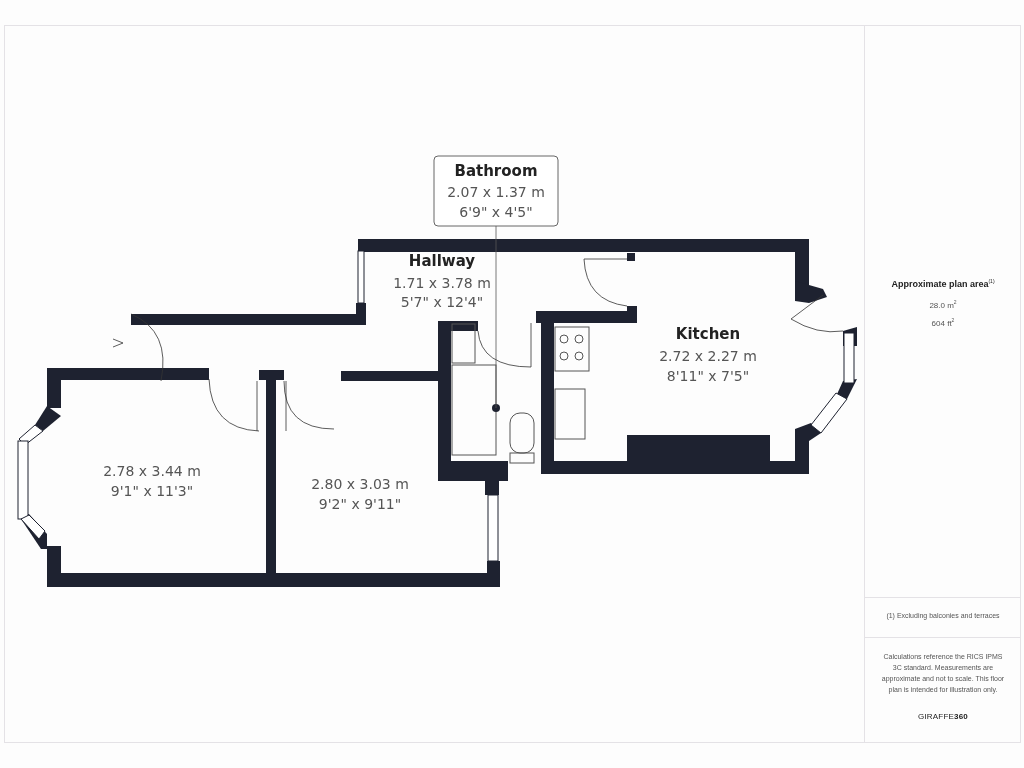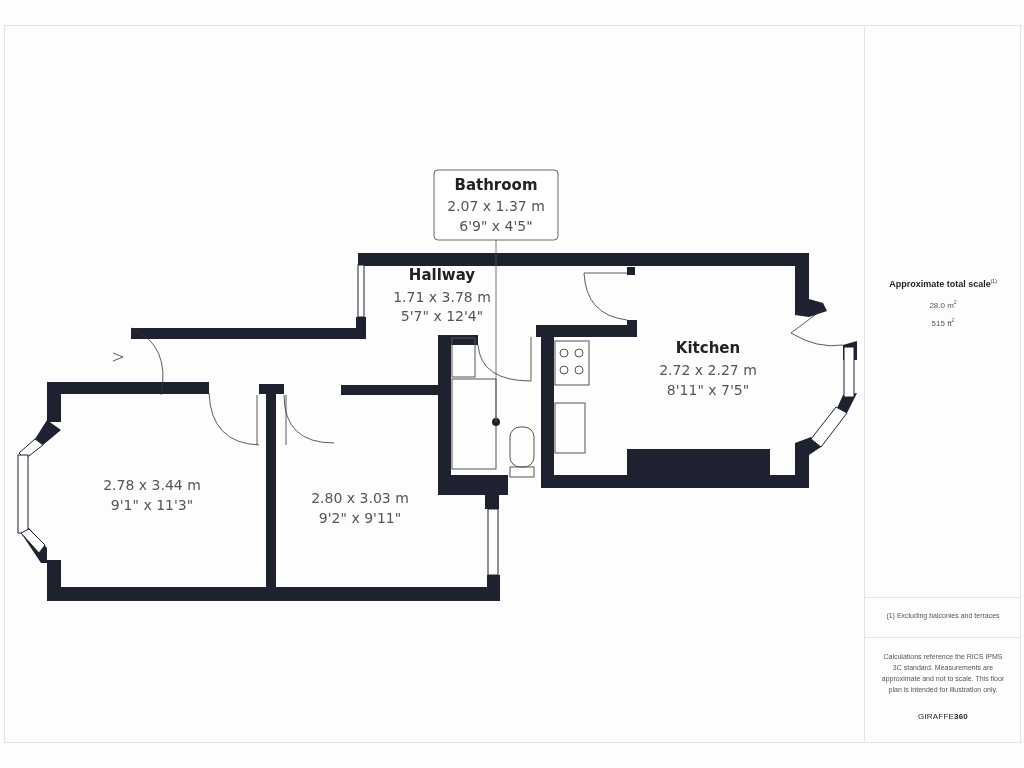--- a/index.html
+++ b/index.html
@@ -1,18 +1,18 @@
 <!DOCTYPE html>
 <html><head>
 <meta charset="utf-8">
 <style>
   html, body { margin: 0; padding: 0; background: #fdfdfd; }
   body { width: 1024px; height: 768px; position: relative; overflow: hidden; font-family: "Liberation Sans", sans-serif; }
   .frame { position: absolute; left: 4px; top: 25px; width: 1017px; height: 718px; border: 1px solid #e4e2e6; box-sizing: border-box; background: #fdfdfd; }
-  .plan-area { position: absolute; left: 0; top: 14px; width: 860px; height: 716px; }
+  .plan-area { position: absolute; left: 0; top: 0; width: 860px; height: 716px; }
   .sidebar { position: absolute; left: 859px; top: 0; width: 156px; height: 716px; border-left: 1px solid #e4e2e6; }
   .side-section { position: absolute; left: 0; width: 156px; text-align: center; color: #444; }
   .area-block { top: 252px; }
   .area-title { font-size: 9px; font-weight: bold; color: #222; }
   .area-title sup { font-size: 5px; font-weight: normal; }
   .area-val { font-size: 8px; color: #555; margin-top: 6px; line-height: 14px; }
   .area-val sup { font-size: 5px; }
   .divider { position: absolute; left: 0; width: 156px; height: 1px; background: #e4e2e6; }
   .footnote { top: 586px; font-size: 7px; color: #555; }
   .disclaimer { top: 625px; font-size: 7px; line-height: 11px; color: #555; padding: 0 14px; box-sizing: border-box; }
@@ -129,24 +129,24 @@
       <text class="room-dim" x="151" y="475" text-anchor="middle">2.78 x 3.44 m</text>
       <text class="room-dim" x="151" y="495" text-anchor="middle">9'1" x 11'3"</text>
 
       <text class="room-dim" x="359" y="488" text-anchor="middle">2.80 x 3.03 m</text>
       <text class="room-dim" x="359" y="508" text-anchor="middle">9'2" x 9'11"</text>
     </svg>
   </div>
 
   <div class="sidebar">
     <div class="side-section area-block">
-      <div class="area-title"><span>Approximate total scale</span><sup>(1)</sup></div>
+      <div class="area-title"><span>Approximate plan area</span><sup>(1)</sup></div>
       <div class="area-val">
         <div><span>28.0 m</span><sup>2</sup></div>
-        <div><span>515 ft</span><sup>2</sup></div>
+        <div><span>604 ft</span><sup>2</sup></div>
       </div>
     </div>
     <div class="divider" style="top:571px"></div>
     <div class="side-section footnote">(1) Excluding balconies and terraces</div>
     <div class="divider" style="top:611px"></div>
     <div class="side-section disclaimer">Calculations reference the RICS IPMS 3C standard. Measurements are approximate and not to scale. This floor plan is intended for illustration only.</div>
     <div class="side-section brand"><span>GIRAFFE</span><b>360</b></div>
   </div>
 </div>
 

